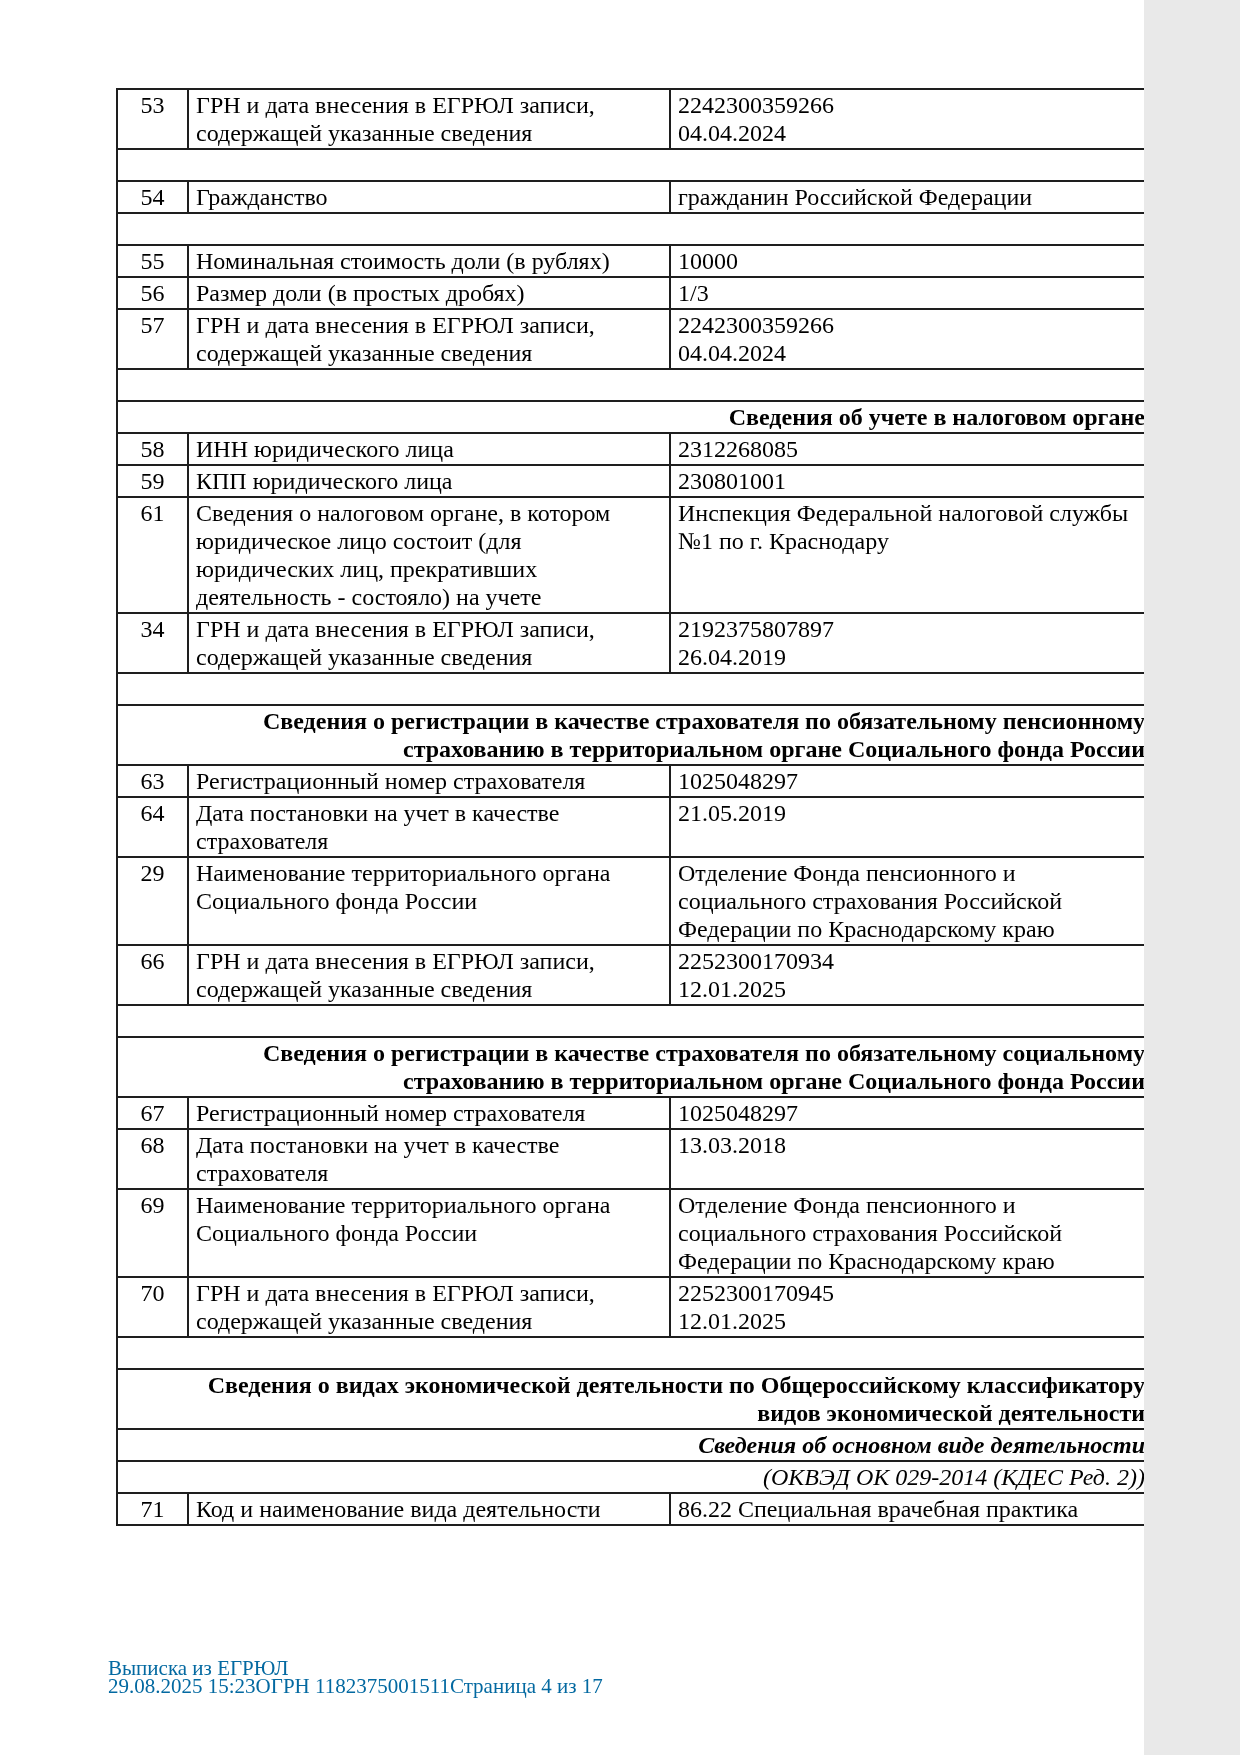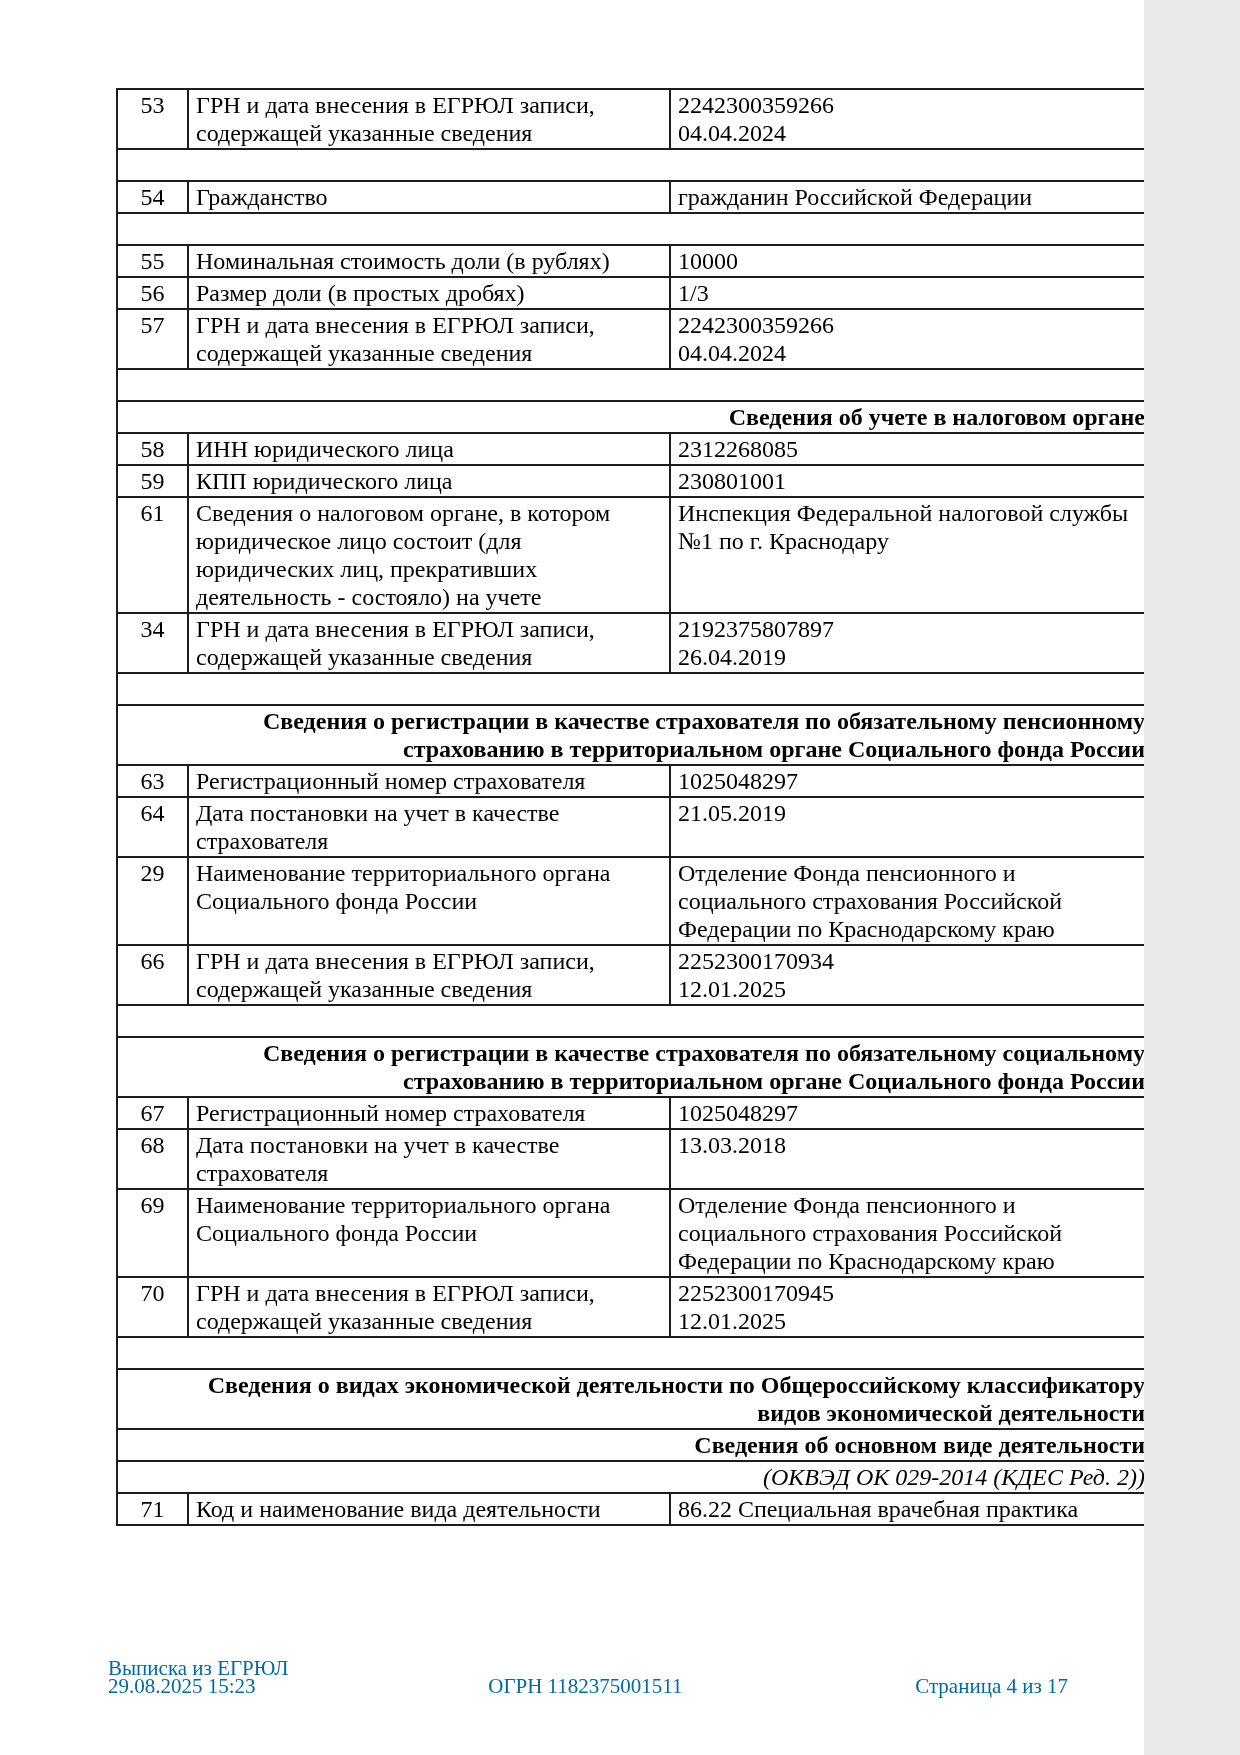--- a/index.html
+++ b/index.html
@@ -36,36 +36,34 @@
   }
   td.spacer {
     height: 32px;
     padding: 0;
   }
   td.sect {
     text-align: right;
     font-weight: bold;
     padding: 2px 6px;
   }
-  td.sect.bold-italic { }
+  td.sect.bold-italic { font-style: italic; }
   td.sect.italic { font-style: italic; font-weight: normal; padding-left: 20px; }
   .footer {
     position: absolute;
     left: 108px;
     right: 76px;
     top: 1659px;
     font-size: 21px;
     line-height: 18px;
     color: #0369a1;
   }
   .footer-row2 {
     display: flex;
-    justify-content: space-between;
     align-items: baseline;
-    gap: 40px;
   }
 </style>
 </head>
 <body>
 
 <div class="page">
 
   <table class="egrul">
     <colgroup>
       <col style="width:71px">

